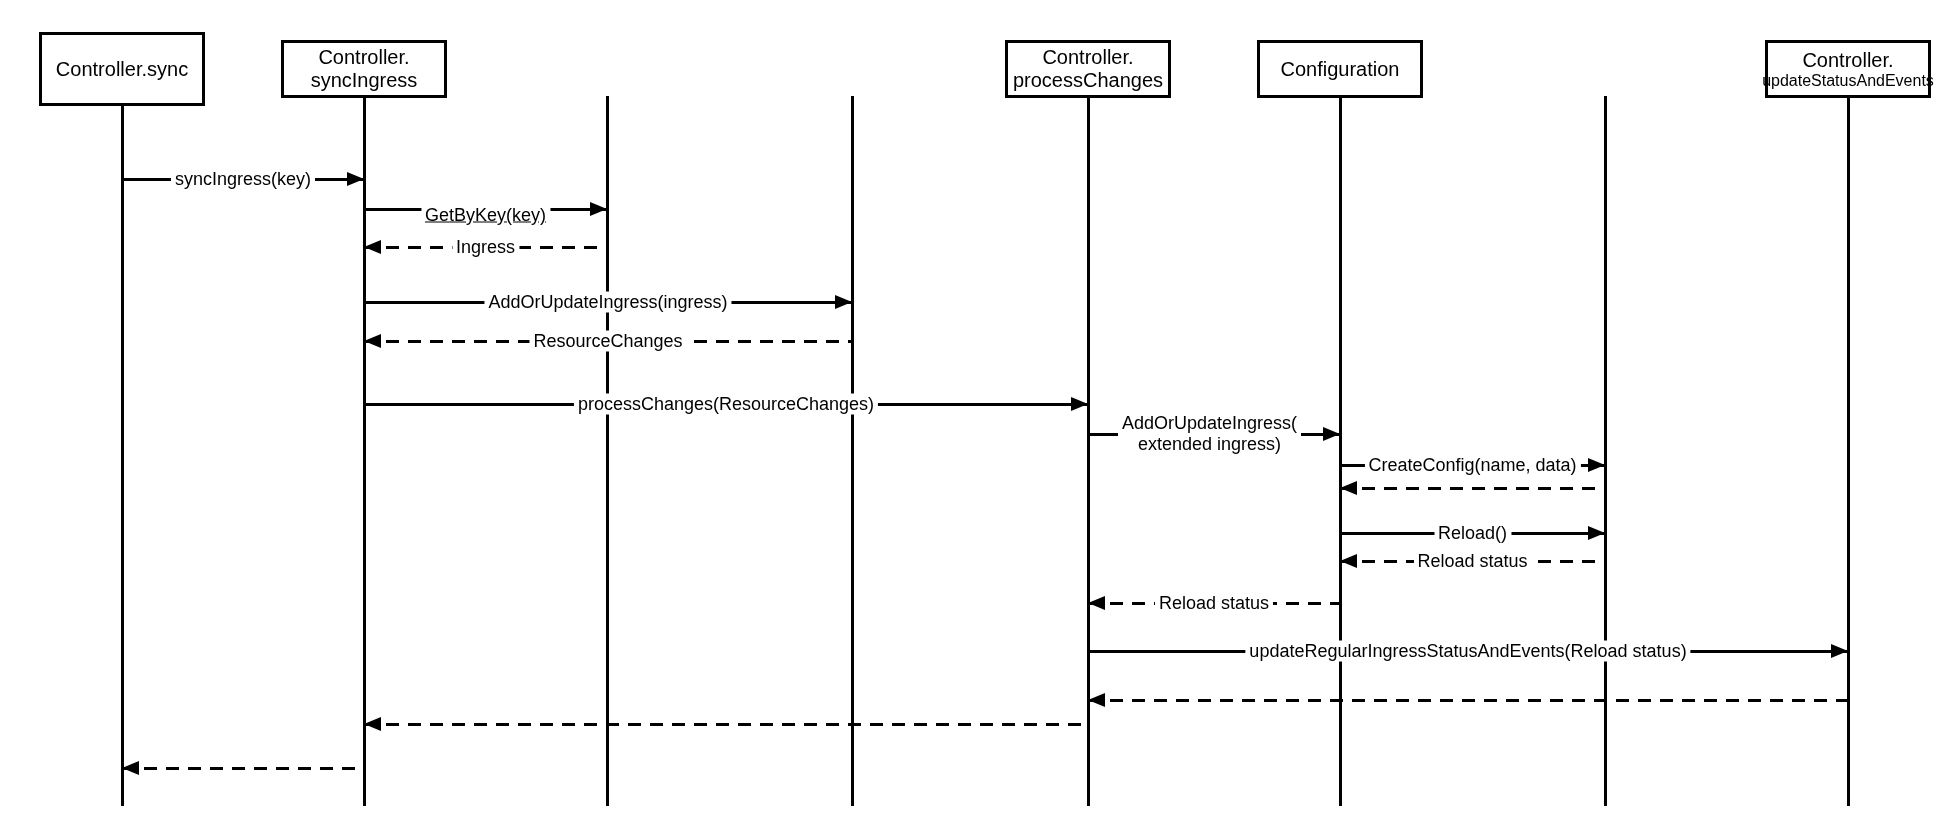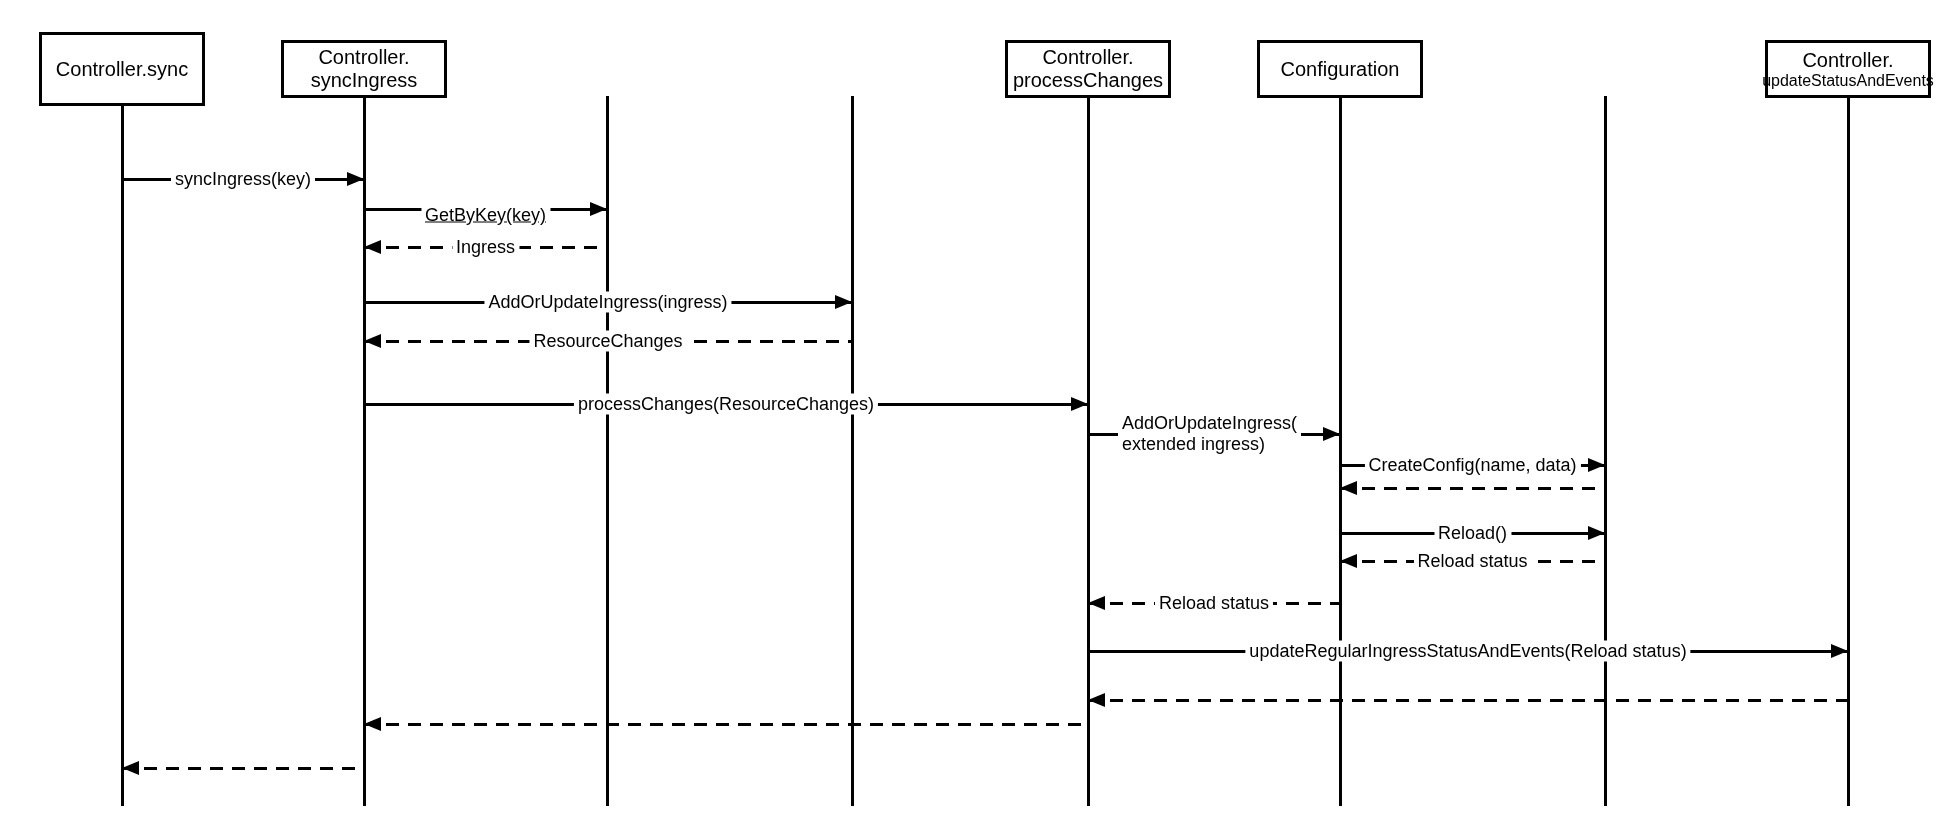--- a/index.html
+++ b/index.html
@@ -106,21 +106,21 @@
     <div class="arrow right" style="left: 835px; top: 295px;"></div>
     <div class="mlabel" style="left: 608px; top: 302px;">AddOrUpdateIngress(ingress)</div>
     <div class="mline dashed" style="left: 364px; top: 339.5px; width: 488px;"></div>
     <div class="arrow left" style="left: 364px; top: 334px;"></div>
     <div class="mlabel" style="left: 608px; top: 341px;">ResourceChanges</div>
     <div class="mline solid" style="left: 364px; top: 402.5px; width: 724px;"></div>
     <div class="arrow right" style="left: 1071px; top: 397px;"></div>
     <div class="mlabel" style="left: 726px; top: 404px;">processChanges(ResourceChanges)</div>
     <div class="mline solid" style="left: 1088px; top: 432.5px; width: 252px;"></div>
     <div class="arrow right" style="left: 1323px; top: 427px;"></div>
-    <div class="mlabel leftalign" style="left: 1118px; top: 434px;">
+    <div class="mlabel leftalign" style="left: 1118px; top: 434px; text-align: center;">
       <div>AddOrUpdateIngress(</div>
       <div>extended ingress)</div>
     </div>
     <div class="mline solid" style="left: 1340px; top: 463.5px; width: 265px;"></div>
     <div class="arrow right" style="left: 1588px; top: 458px;"></div>
     <div class="mlabel" style="left: 1472.5px; top: 465px;">CreateConfig(name, data)</div>
     <div class="mline dashed" style="left: 1340px; top: 486.5px; width: 265px;"></div>
     <div class="arrow left" style="left: 1340px; top: 481px;"></div>
     <div class="mline solid" style="left: 1340px; top: 531.5px; width: 265px;"></div>
     <div class="arrow right" style="left: 1588px; top: 526px;"></div>

